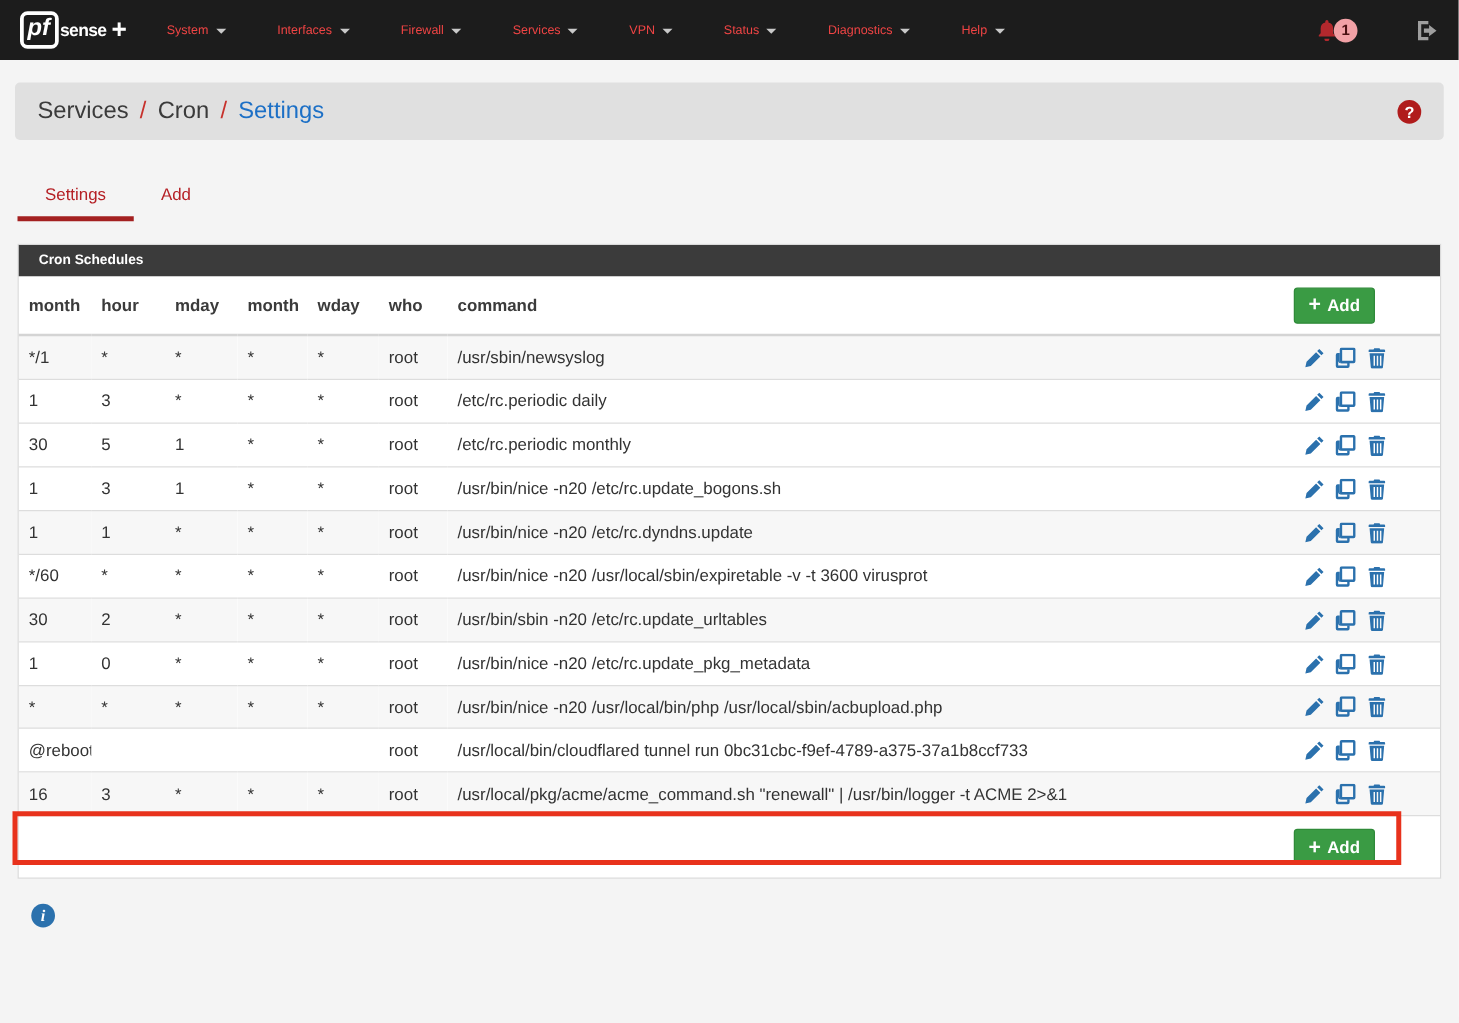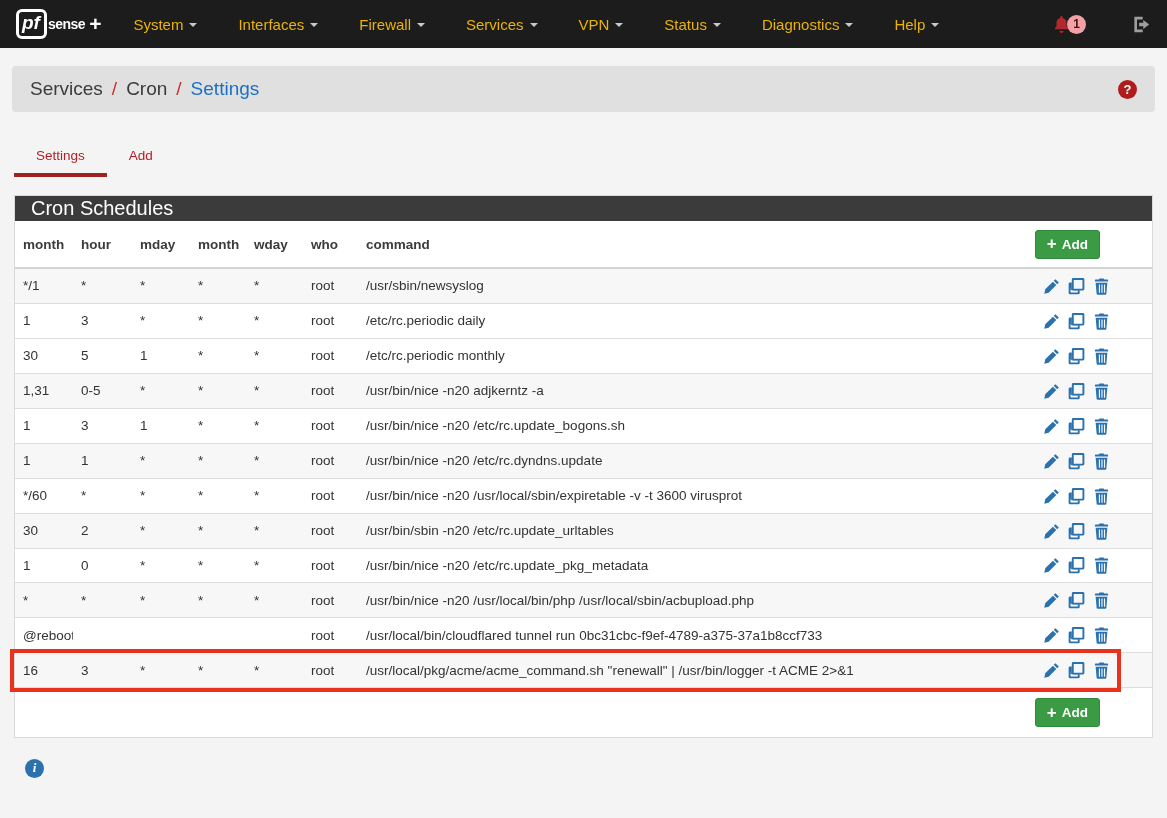--- a/index.html
+++ b/index.html
@@ -6,21 +6,21 @@
   html,body { width:1167px; height:818px; overflow:hidden; }
   body { font-family:"Liberation Sans", sans-serif; background:#f4f4f4; color:#333; }
 
   
   .navbar { height:48px; background:#1c1c1c; display:flex; align-items:center; padding:0 16px; }
   .brand { display:flex; align-items:center; margin-right:32px; cursor:pointer;justify-content:flex-end; }
   .pf-box { border:3px solid #fff; border-radius:6px; color:#fff; font-weight:bold; font-style:italic; font-size:19px; padding:0 4px 2px 3px; line-height:22px; }
   .brand-sense { color:#fff; font-weight:bold; font-size:14px; letter-spacing:-0.5px; margin-left:1px; }
   .brand-plus { color:#fff; font-weight:bold; font-size:21px; margin-left:4px; }
   .nav-menus { list-style:none; display:flex; align-items:center; }
-  .nav-item { color:#eab308; font-size:15px; margin-right:41px; display:flex; align-items:center; cursor:pointer; }
+  .nav-item { color:#ef4444; font-size:10px; margin-right:41px; display:flex; align-items:center; cursor:pointer; }
   .nav-item .caret { width:0; height:0; border-left:4px solid transparent; border-right:4px solid transparent; border-top:4px solid #c9c9c9; margin-left:6px; margin-top:2px; }
   .nav-right { margin-left:auto; display:flex; align-items:center; }
   .bell-wrap { display:flex; align-items:center; cursor:pointer; }
   .bell-icon { width:17px; height:17px; fill:#b3282d; }
   .notif-badge { background:#f2a1a6; color:#4a1012; font-size:12px; font-weight:bold; width:19px; height:19px; border-radius:50%; display:flex; align-items:center; justify-content:center; margin-left:-3px; }
   .signout-icon { width:19px; height:19px; fill:#9e9e9e; margin-left:46px; cursor:pointer; }
 
   
   .breadcrumb-bar { margin:18px 12px 0 12px; height:46px; background:#e0e0e0; border-radius:4px; display:flex; align-items:center; padding:0 18px; font-size:19px; }
   .crumb { color:#3b3b3b; }
@@ -28,21 +28,21 @@
   .crumb-active { color:#1d70c6; cursor:pointer; }
   .help-circle { margin-left:auto; width:19px; height:19px; border-radius:50%; background:#b01c1c; color:#fff; font-weight:bold; font-size:13px; display:flex; align-items:center; justify-content:center; cursor:pointer; }
 
   
   .tabs { display:flex; margin:28px 0 0 14px; }
   .tab { font-size:13.5px; color:#b52025; padding:8px 22px 10px 22px; cursor:pointer; position:relative; }
   .tab.active { border-bottom:4px solid #a32020; }
 
   
   .panel { margin:18px 14px 0 14px; background:#fff; border:1px solid #dadada; }
-  .panel-heading { background:#3b3b3b; color:#fff; font-size:20px; font-weight:normal; padding:4px 16px; line-height:17px; }
+  .panel-heading { background:#3b3b3b; color:#fff; font-size:11px; font-weight:bold; padding:4px 16px; line-height:17px; }
   .table-wrap { position:relative; }
   table { width:100%; border-collapse:collapse; table-layout:fixed; font-size:13.5px; }
   thead th { text-align:left; font-weight:bold; color:#3b3b3b; padding:8px; height:47px; vertical-align:middle; border-bottom:2px solid #d4d4d4; }
   thead th.actions-col { text-align:right; padding-right:52px; }
   tbody td { padding:8px; height:34px; line-height:17px; border-top:1px solid #ddd; color:#333; white-space:nowrap; overflow:hidden; }
   tbody tr:first-child td { border-top:none; }
   tbody tr.odd { background:#f7f7f7; }
   td.actions { text-align:right; padding-right:42px; white-space:nowrap; }
   .action { display:inline-block; margin-left:4px; cursor:pointer; }
   .action svg { width:17px; height:17px; fill:#2b71ad; vertical-align:middle; }
@@ -215,41 +215,20 @@
                 </svg></a>
       <a class="action"><svg viewBox="0 0 16 16">
                   <path d="M5 0h9a1.4 1.4 0 0 1 1.4 1.4v9A1.4 1.4 0 0 1 14 11.8H5a1.4 1.4 0 0 1-1.4-1.4v-9A1.4 1.4 0 0 1 5 0zm.4 1.8v8.2h8.2V1.8z"></path>
                   <path d="M2 4.2h1.6v6.2A1.2 1.2 0 0 0 4.8 11.6H11v2.4A1.4 1.4 0 0 1 9.6 15.4H2A1.4 1.4 0 0 1 .6 14V5.6A1.4 1.4 0 0 1 2 4.2zM2.4 6v7.6h6.8v-1.8H4.4A2 2 0 0 1 2.4 9.8z"></path>
                 </svg></a>
       <a class="action"><svg viewBox="0 0 16 16">
                   <path d="M6 .5h4l.5 1h3a.7.7 0 0 1 .7.7v1.1H1.8V2.2a.7.7 0 0 1 .7-.7h3zM2.5 4.4h11l-.9 10.4a1.1 1.1 0 0 1-1.1 1H4.5a1.1 1.1 0 0 1-1.1-1zm3 1.8v7.6h1.1V6.2zm2.4 0v7.6H9V6.2zm2.4 0v7.6h1.1V6.2z"></path>
                 </svg></a>
     </td>
   </tr>
-          <tr class="odd">
-    <td>1,31</td>
-    <td>0-5</td>
-    <td>*</td>
-    <td>*</td>
-    <td>*</td>
-    <td>root</td>
-    <td>/usr/bin/nice -n20 adjkerntz -a</td>
-    <td class="actions">
-      <a class="action"><svg viewBox="0 0 16 16">
-                  <path d="M11.7 1.1 14.9 4.3 13.3 5.9 10.1 2.7zM9.3 3.5l3.2 3.2-7.2 7.2-4.1 1 .9-4.2z"></path>
-                </svg></a>
-      <a class="action"><svg viewBox="0 0 16 16">
-                  <path d="M5 0h9a1.4 1.4 0 0 1 1.4 1.4v9A1.4 1.4 0 0 1 14 11.8H5a1.4 1.4 0 0 1-1.4-1.4v-9A1.4 1.4 0 0 1 5 0zm.4 1.8v8.2h8.2V1.8z"></path>
-                  <path d="M2 4.2h1.6v6.2A1.2 1.2 0 0 0 4.8 11.6H11v2.4A1.4 1.4 0 0 1 9.6 15.4H2A1.4 1.4 0 0 1 .6 14V5.6A1.4 1.4 0 0 1 2 4.2zM2.4 6v7.6h6.8v-1.8H4.4A2 2 0 0 1 2.4 9.8z"></path>
-                </svg></a>
-      <a class="action"><svg viewBox="0 0 16 16">
-                  <path d="M6 .5h4l.5 1h3a.7.7 0 0 1 .7.7v1.1H1.8V2.2a.7.7 0 0 1 .7-.7h3zM2.5 4.4h11l-.9 10.4a1.1 1.1 0 0 1-1.1 1H4.5a1.1 1.1 0 0 1-1.1-1zm3 1.8v7.6h1.1V6.2zm2.4 0v7.6H9V6.2zm2.4 0v7.6h1.1V6.2z"></path>
-                </svg></a>
-    </td>
-  </tr>
           <tr>
     <td>1</td>
     <td>3</td>
     <td>1</td>
     <td>*</td>
     <td>*</td>
     <td>root</td>
     <td>/usr/bin/nice -n20 /etc/rc.update_bogons.sh</td>
     <td class="actions">
       <a class="action"><svg viewBox="0 0 16 16">

